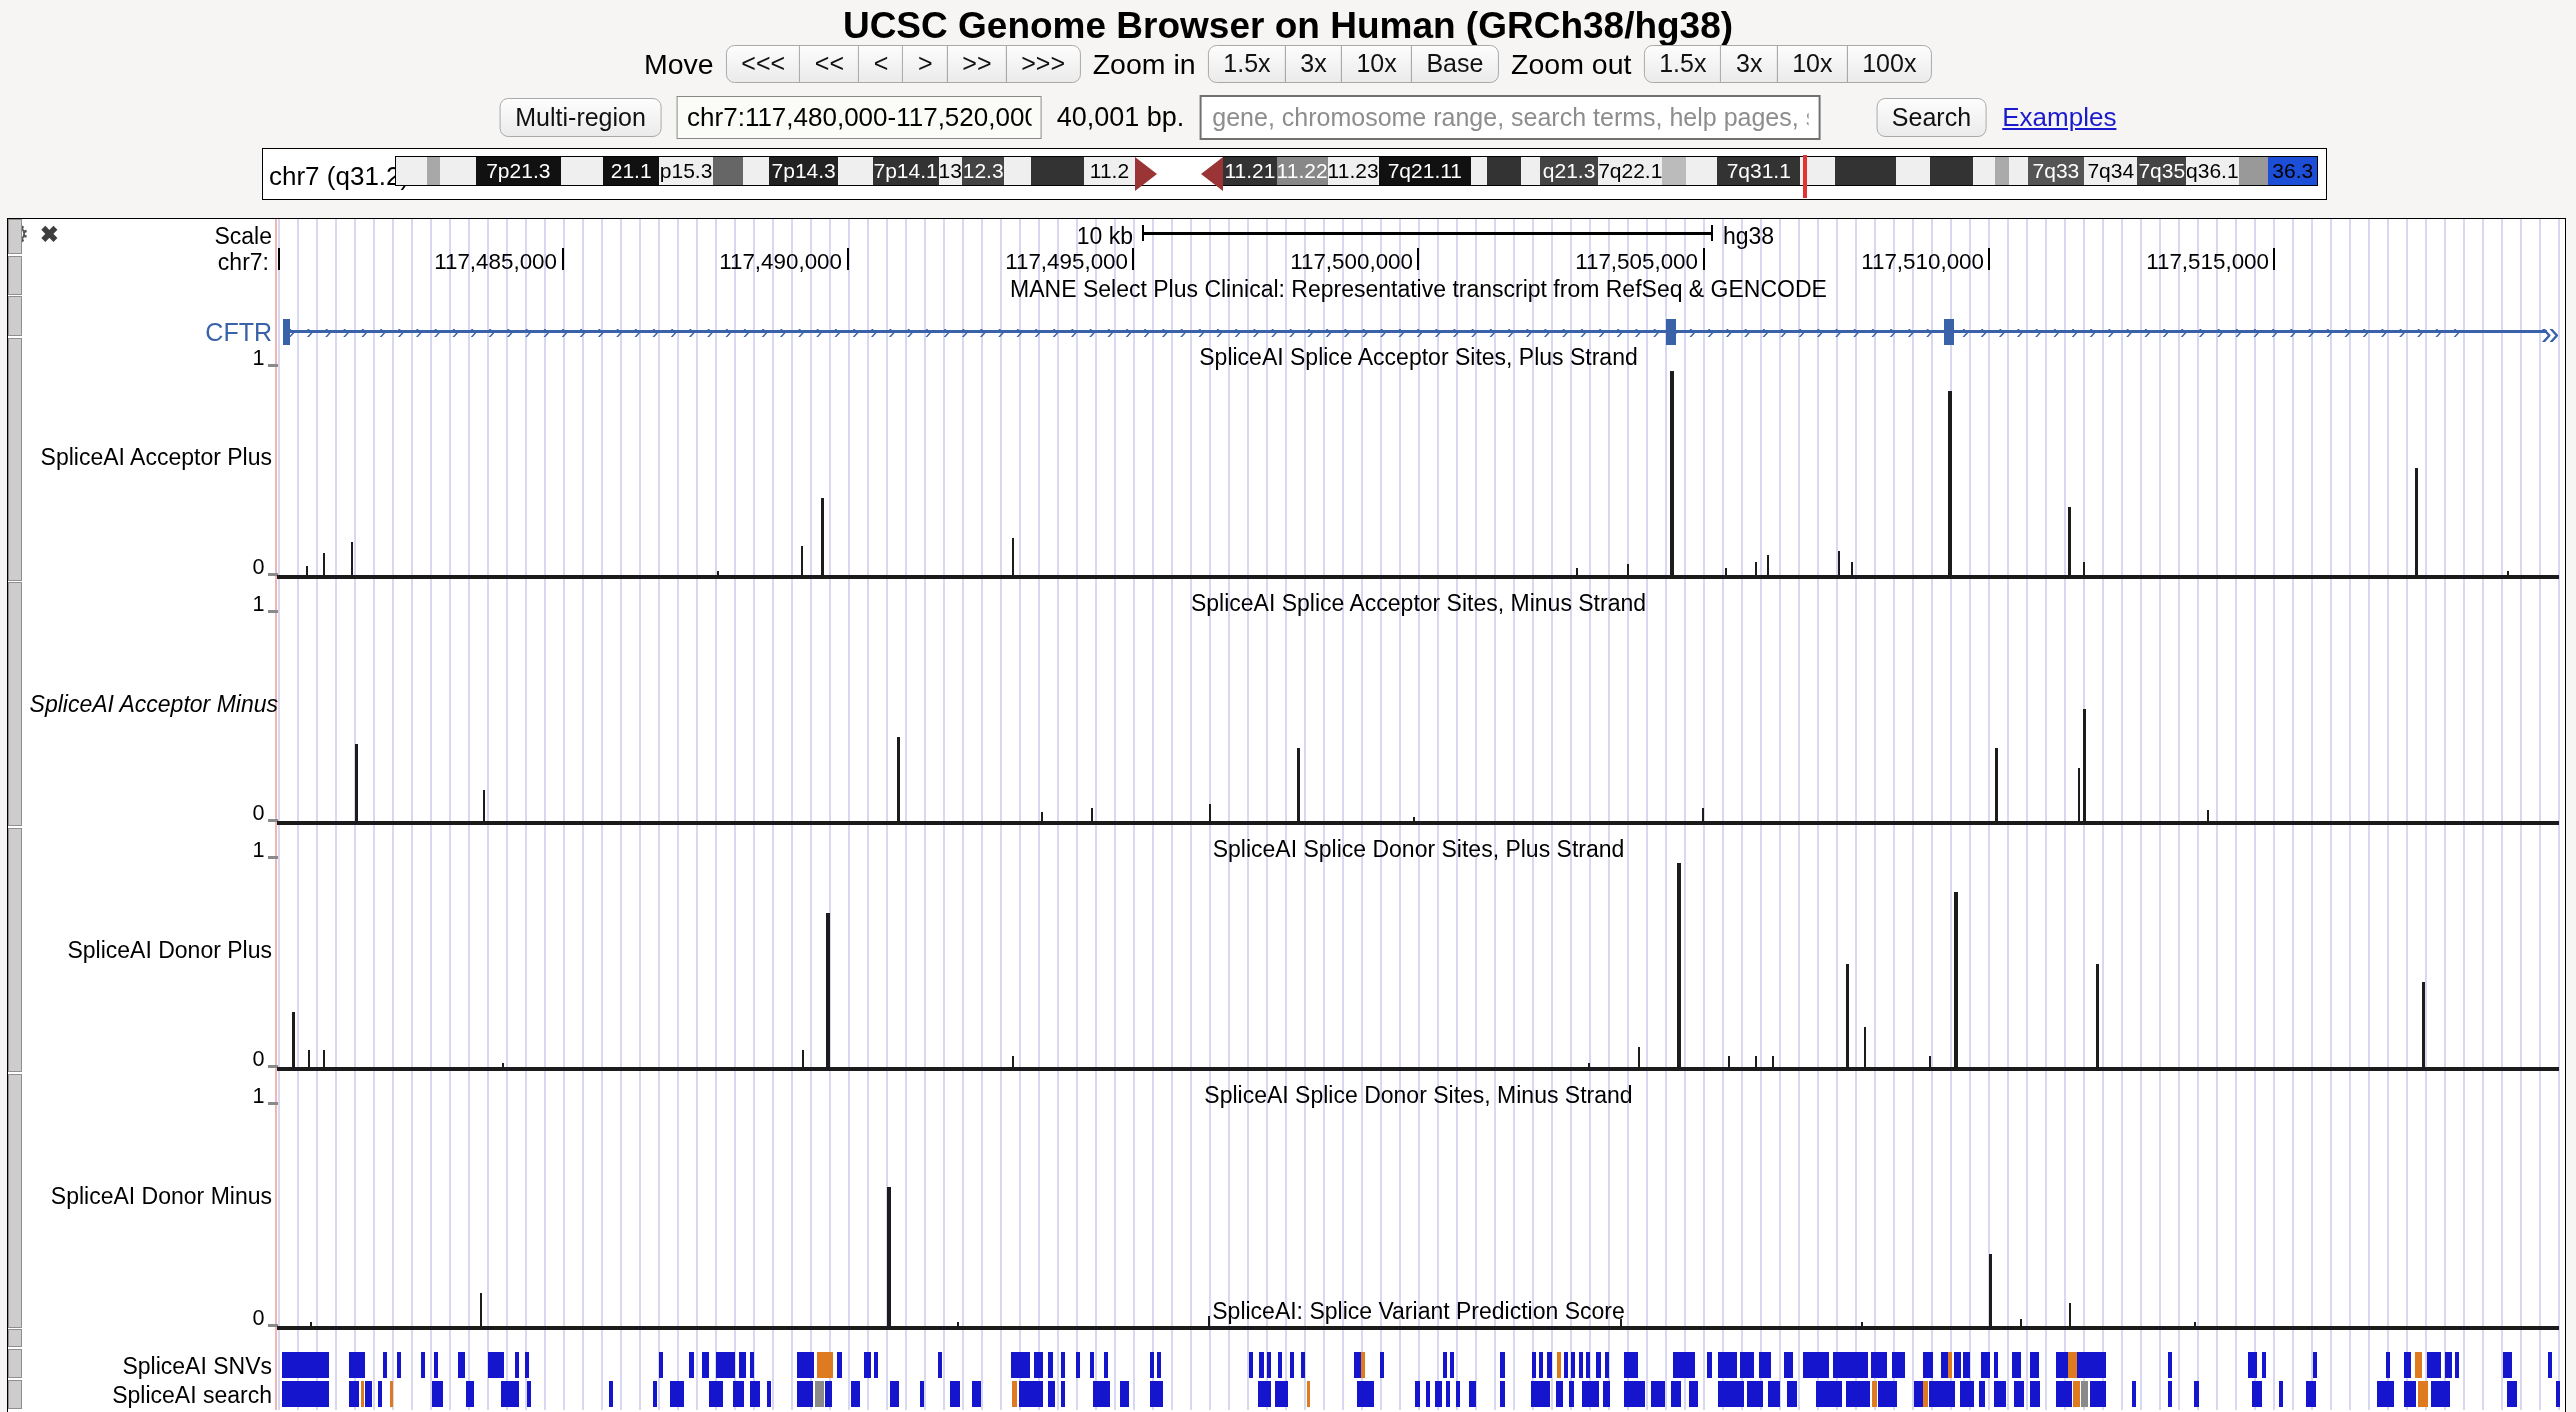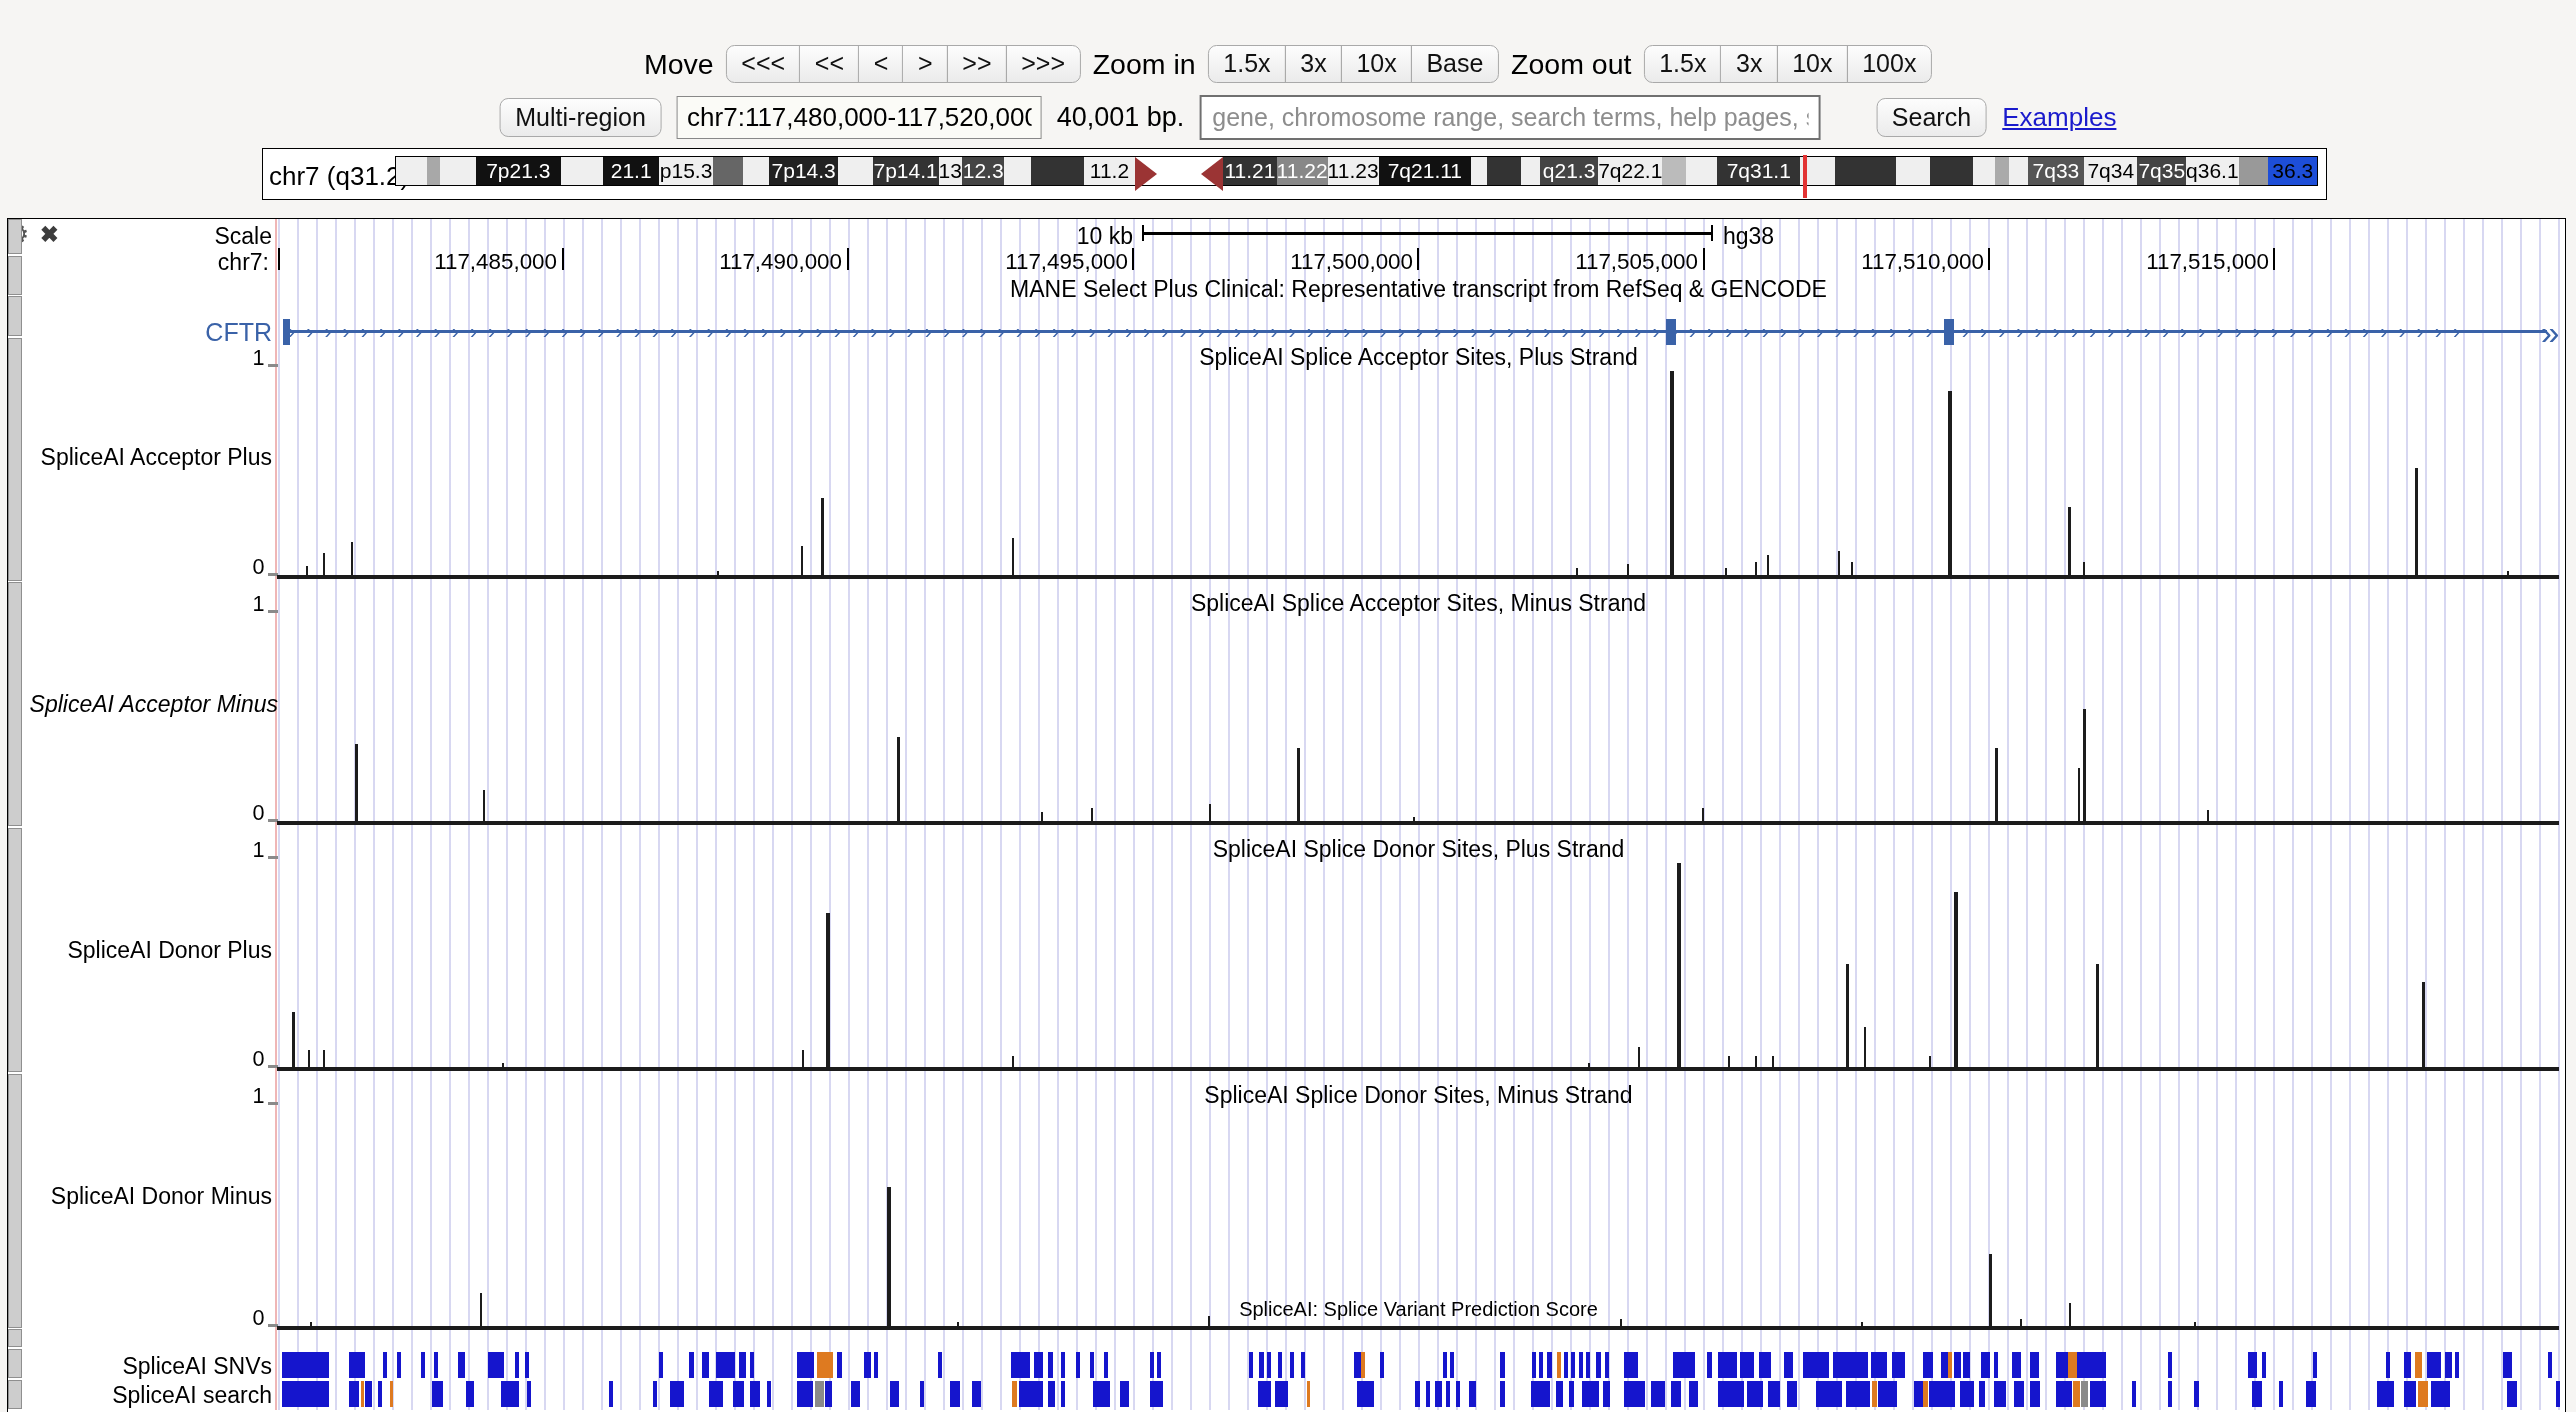--- a/index.html
+++ b/index.html
@@ -44,20 +44,21 @@
   .ruler-tick{width:1.7px;background:#000;}
   .vtick{cursor:pointer;}
   #gear-icon{font-size:26px;color:#555;line-height:26px;cursor:pointer;}
   #close-icon{font-size:22.4px;color:#3d3d3d;font-weight:bold;cursor:pointer;}
 </style>
 </head>
 <body>
 
 <div id="page">
 
+  <div class="abs" id="title">UCSC Genome Browser on Human (GRCh38/hg38)</div>
 
   <div class="abs" id="controls">
     <span class="ctl-label">Move</span>
     <span class="btn-group" id="move-group">
         <button class="btn">&lt;&lt;&lt;</button>
         <button class="btn">&lt;&lt;</button>
         <button class="btn">&lt;</button>
         <button class="btn">&gt;</button>
         <button class="btn">&gt;&gt;</button>
         <button class="btn">&gt;&gt;&gt;</button>
@@ -269,21 +270,21 @@
       <div class="abs spike" style="left: 480px; top: 1293px; width: 1.7px; height: 33px;"></div>
       <div class="abs spike" style="left: 887px; top: 1187px; width: 3.5px; height: 139px;"></div>
       <div class="abs spike" style="left: 957px; top: 1322px; width: 1.7px; height: 4.3px;"></div>
       <div class="abs spike" style="left: 1208px; top: 1316px; width: 1.7px; height: 9.5px;"></div>
       <div class="abs spike" style="left: 1620px; top: 1319px; width: 1.7px; height: 7px;"></div>
       <div class="abs spike" style="left: 1861px; top: 1322px; width: 1.7px; height: 4.3px;"></div>
       <div class="abs spike" style="left: 1989px; top: 1254px; width: 2.6px; height: 72px;"></div>
       <div class="abs spike" style="left: 2020px; top: 1319px; width: 1.7px; height: 7px;"></div>
       <div class="abs spike" style="left: 2069px; top: 1303px; width: 1.7px; height: 23px;"></div>
       <div class="abs spike" style="left: 2194px; top: 1322px; width: 1.7px; height: 4.3px;"></div>
-      <div class="abs wig-title" style="top: 1298px; font-size: 20px;">SpliceAI: Splice Variant Prediction Score</div>
+      <div class="abs wig-title" style="top: 1298px; font-size: 23px;">SpliceAI: Splice Variant Prediction Score</div>
       <div class="abs side-label" style="left: 13px; top: 1353px; width: 259px;">SpliceAI SNVs</div>
       <div class="abs vtick" style="left: 282px; top: 1352px; width: 47px; height: 26px; background: rgb(21, 21, 205);"></div>
       <div class="abs vtick" style="left: 349px; top: 1352px; width: 15.5px; height: 26px; background: rgb(21, 21, 205);"></div>
       <div class="abs vtick" style="left: 383px; top: 1352px; width: 4.3px; height: 26px; background: rgb(21, 21, 205);"></div>
       <div class="abs vtick" style="left: 397px; top: 1352px; width: 4.3px; height: 26px; background: rgb(21, 21, 205);"></div>
       <div class="abs vtick" style="left: 421px; top: 1352px; width: 4.3px; height: 26px; background: rgb(21, 21, 205);"></div>
       <div class="abs vtick" style="left: 434px; top: 1352px; width: 3.5px; height: 26px; background: rgb(21, 21, 205);"></div>
       <div class="abs vtick" style="left: 458px; top: 1352px; width: 7px; height: 26px; background: rgb(21, 21, 205);"></div>
       <div class="abs vtick" style="left: 488px; top: 1352px; width: 15.5px; height: 26px; background: rgb(21, 21, 205);"></div>
       <div class="abs vtick" style="left: 515px; top: 1352px; width: 4.3px; height: 26px; background: rgb(21, 21, 205);"></div>

